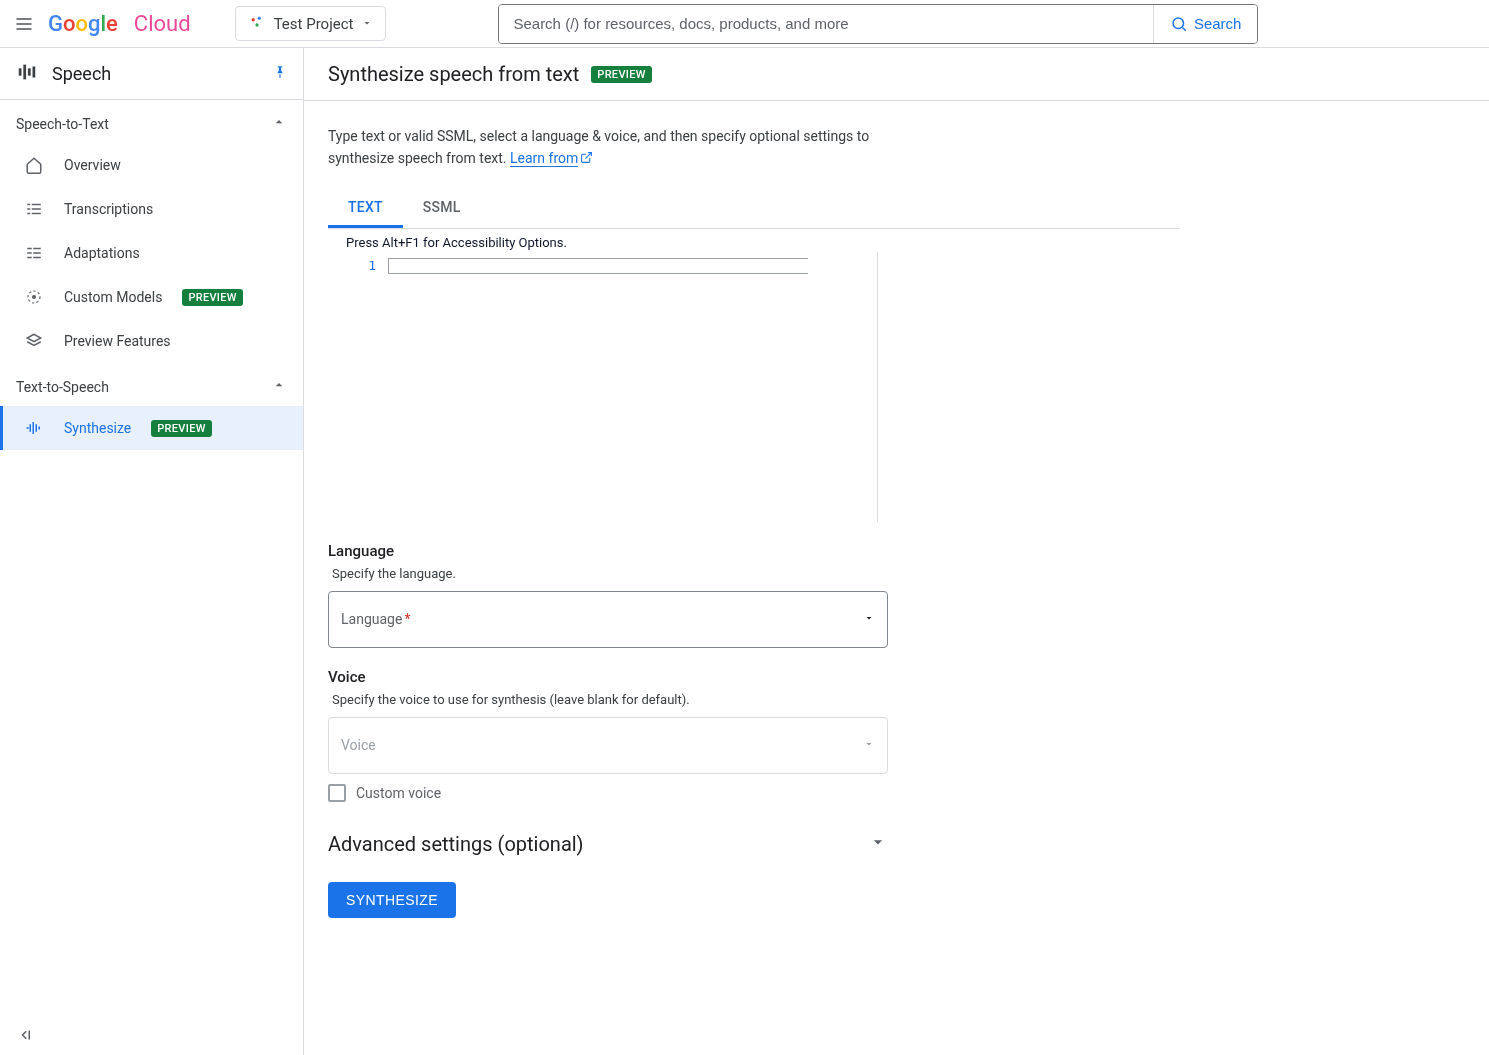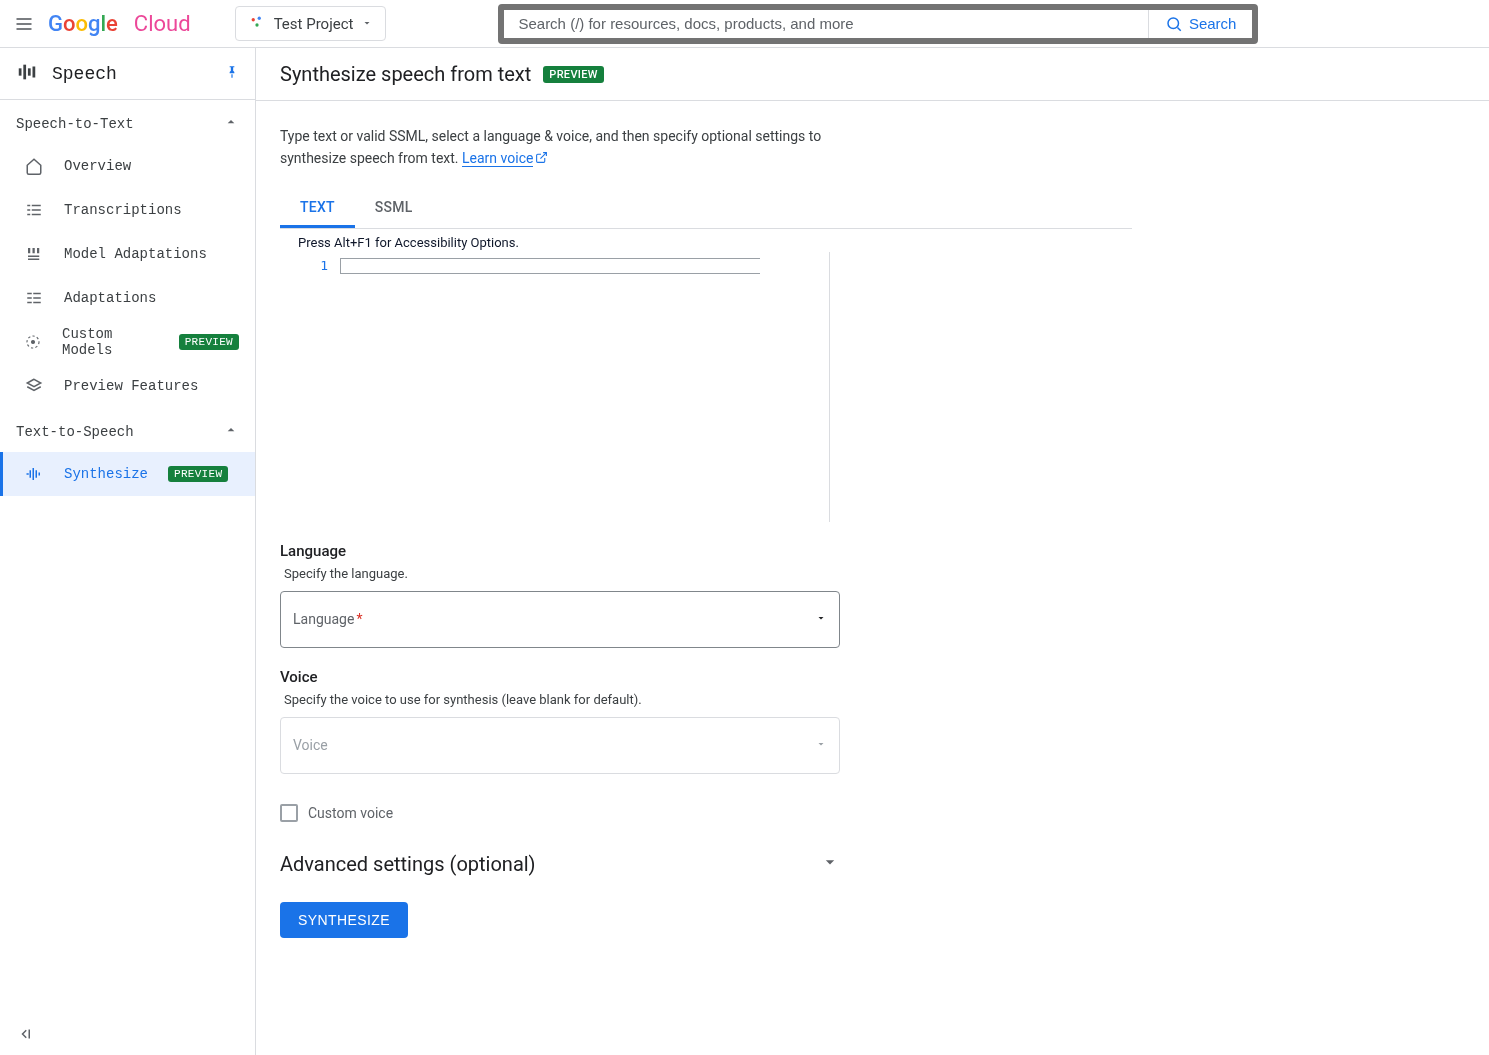--- a/index.html
+++ b/index.html
@@ -41,21 +41,21 @@
     margin-left:32px;
   }
   .project-picker .dots svg{width:18px;height:18px;}
   .project-picker .name{font-size:15px; color:#3c4043;}
   .project-picker .caret{color:#5f6368;}
   .search-wrap{
     flex:1;
     display:flex;
     margin-left: 100px;
     max-width: 760px;
-    border:6px solid #737373;
+    border:1px solid #737373;
     border-radius:4px;
     overflow:hidden;
     height:40px;
   }
   .search-input{
     flex:1;
     border:none;
     padding:0 14px;
     font-size:15px;
     color:#3c4043;
@@ -68,24 +68,23 @@
     border-left:1px solid #dadce0;
     padding:0 16px;
     color:#1a73e8;
     font-size:15px;
     font-weight:500;
     cursor:pointer;
   }
   
   .layout{display:flex; height:calc(100vh - 48px);}
   .sidebar{
-    width:256px; border-right:1px solid #dadce0;
+    width:304px; border-right:1px solid #dadce0;
     display:flex; flex-direction:column;
     position:relative;
-    font-family:Liberation Mono, monospace;
   }
   .side-header{
     display:flex; align-items:center;
     height:52px; padding:0 16px;
     border-bottom:1px solid #dadce0;
     gap:14px;
   }
   .side-header .title{font-size:18px; font-weight:400; color:#202124;}
   .pin-icon{margin-left:auto; color:#1a73e8; cursor:pointer;}
   .side-section-header{
@@ -166,21 +165,21 @@
     width:560px; height:57px;
     border:1px solid #80868b; border-radius:4px;
     display:flex; align-items:center; padding:0 12px;
     cursor:pointer; position:relative;
   }
   .select.disabled{border-color:#dadce0; color:#9aa0a6; cursor:default;}
   .select .label{color:#5f6368; font-size:14px;}
   .select.disabled .label{color:#9aa0a6;}
   .req{color:#d93025; margin-left:2px;}
   .select .caret{margin-left:auto;}
-  .checkbox-row{display:flex; align-items:center; gap:10px; margin-top:30px;}
+  .checkbox-row{display:flex; align-items:center; gap:10px; margin-top:10px;}
   .checkbox{
     width:18px;height:18px;border:2px solid #9aa0a6;border-radius:2px;cursor:pointer;
   }
   .checkbox-row .cl{color:#5f6368; font-size:14px;}
   .advanced{
     display:flex; align-items:center; margin-top:30px; cursor:pointer;
     width:560px;
   }
   .advanced h2{font-size:20px; font-weight:400;}
   .advanced .chev{margin-left:auto; color:#5f6368;}
@@ -279,32 +278,20 @@
             <rect x="9" y="11" width="12" height="2"></rect>
             <rect x="3" y="17" width="4" height="2"></rect>
             <rect x="9" y="17" width="12" height="2"></rect>
           </svg>
         </span>
       <span>Transcriptions</span>
     </div>
     <div class="side-item">
       <span class="icon">
           <svg width="18" height="18" viewBox="0 0 24 24" fill="currentColor">
-            <rect x="4" y="4" width="3" height="7"></rect>
-            <rect x="10" y="4" width="3" height="7"></rect>
-            <rect x="16" y="4" width="3" height="7"></rect>
-            <rect x="4" y="14" width="15" height="2"></rect>
-            <rect x="4" y="18" width="15" height="2"></rect>
-          </svg>
-        </span>
-      <span>Model Adaptations</span>
-    </div>
-    <div class="side-item">
-      <span class="icon">
-          <svg width="18" height="18" viewBox="0 0 24 24" fill="currentColor">
             <rect x="3" y="5" width="6" height="2"></rect>
             <rect x="11" y="5" width="10" height="2"></rect>
             <rect x="3" y="11" width="6" height="2"></rect>
             <rect x="11" y="11" width="10" height="2"></rect>
             <rect x="3" y="17" width="6" height="2"></rect>
             <rect x="11" y="17" width="10" height="2"></rect>
           </svg>
         </span>
       <span>Adaptations</span>
     </div>
@@ -360,21 +347,21 @@
 
   <div class="main">
     <div class="page-header">
       <h1>Synthesize speech from text</h1>
       <span class="badge">PREVIEW</span>
     </div>
 
     <div class="content">
       <p class="desc">
         <span>Type text or valid SSML, select a language &amp; voice, and then specify optional settings to synthesize speech from text.</span>
-        <a href="#"><span>Learn voice</span></a><span class="ext-icon"><svg width="13" height="13" viewBox="0 0 24 24" fill="none" stroke="currentColor" stroke-width="2">
+        <a href="#"><span>Learn from</span></a><span class="ext-icon"><svg width="13" height="13" viewBox="0 0 24 24" fill="none" stroke="currentColor" stroke-width="2">
               <path d="M18 13v6a2 2 0 01-2 2H5a2 2 0 01-2-2V8a2 2 0 012-2h6"></path>
               <polyline points="15 3 21 3 21 9"></polyline>
               <line x1="10" y1="14" x2="21" y2="3"></line>
             </svg></span>
       </p>
 
       <div class="tabs">
         <div class="tab active">TEXT</div>
         <div class="tab">SSML</div>
       </div>

